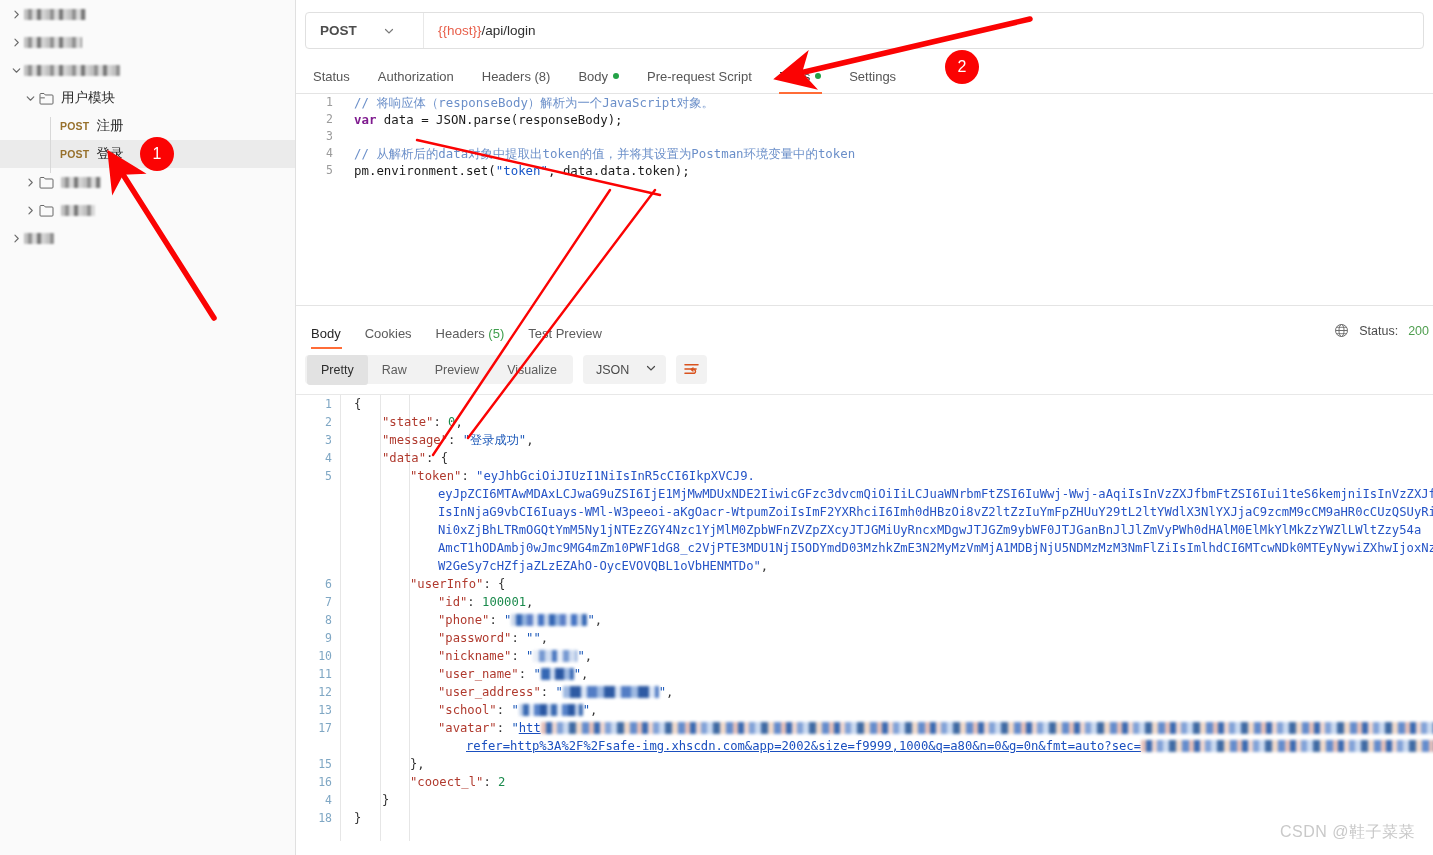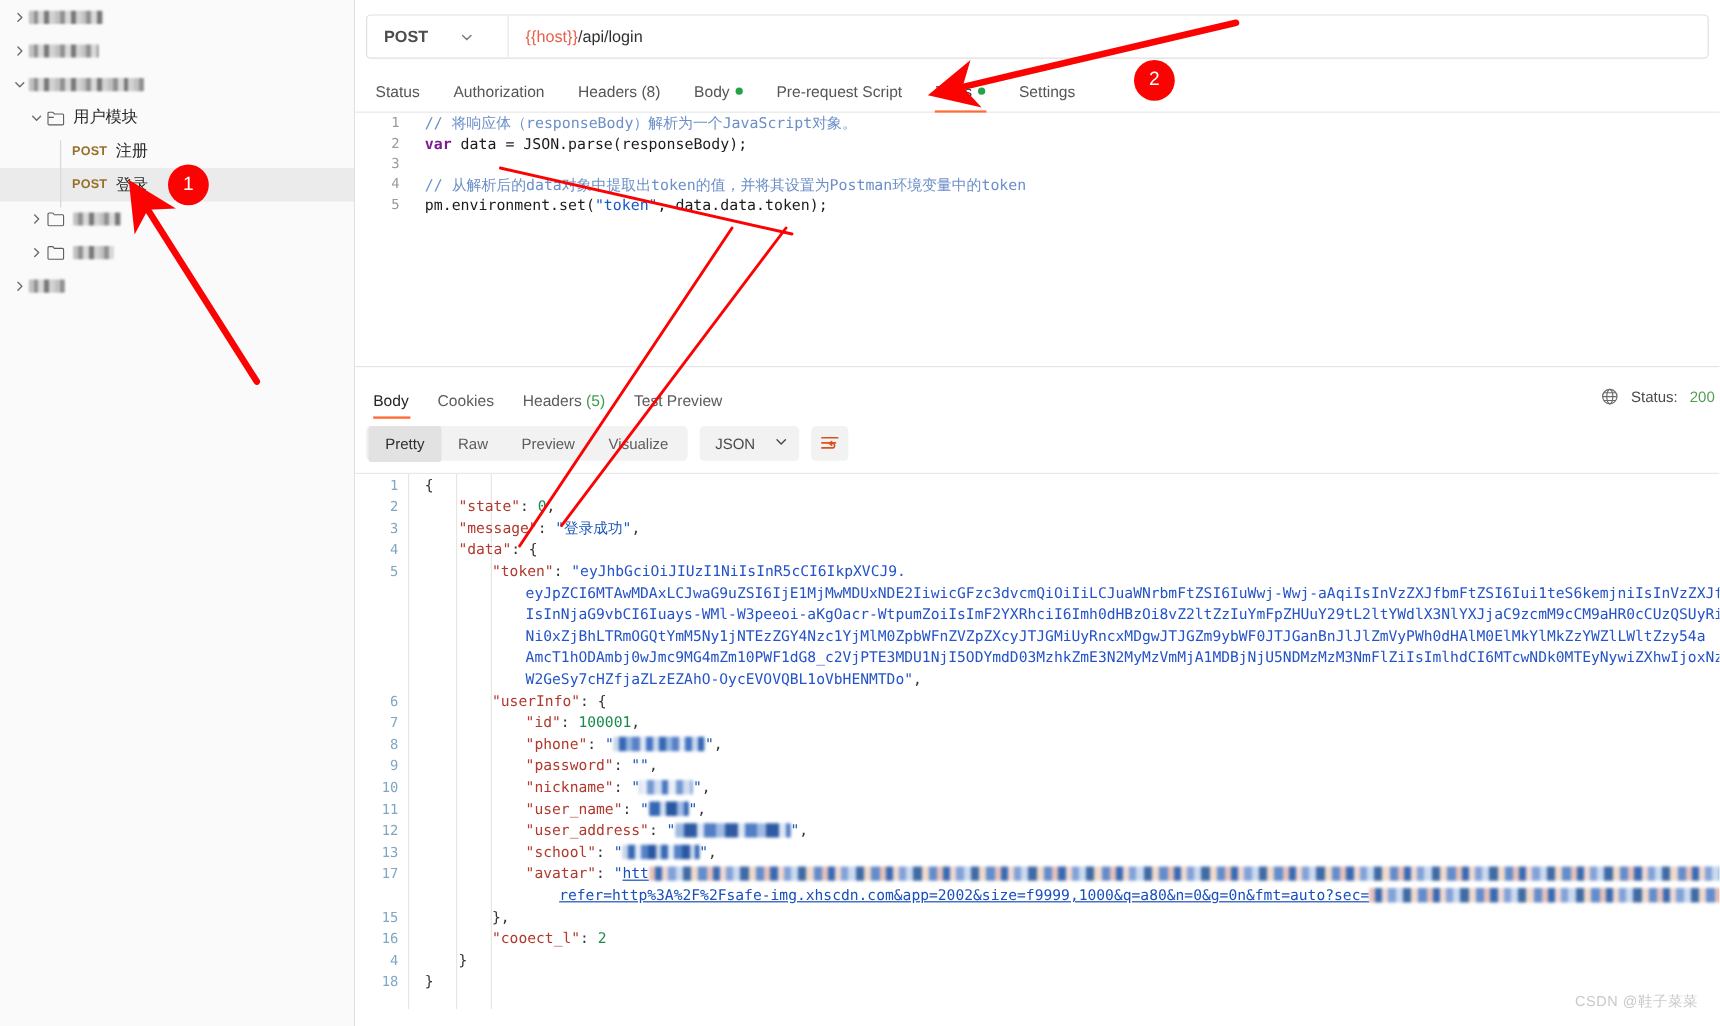--- a/index.html
+++ b/index.html
@@ -320,21 +320,21 @@
     color: #fff;
     display: flex; align-items: center; justify-content: center;
     font-size: 16px;
     font-family: "Liberation Sans", sans-serif;
   }
 
   
   .watermark {
     position: absolute;
     right: 18px; bottom: 12px;
-    font-size: 12px;
+    font-size: 16px;
     color: #c9c9c9;
     letter-spacing: .5px;
     user-select: none;
   }
 </style>
 </head>
 <body>
 
 <div id="app">
 

